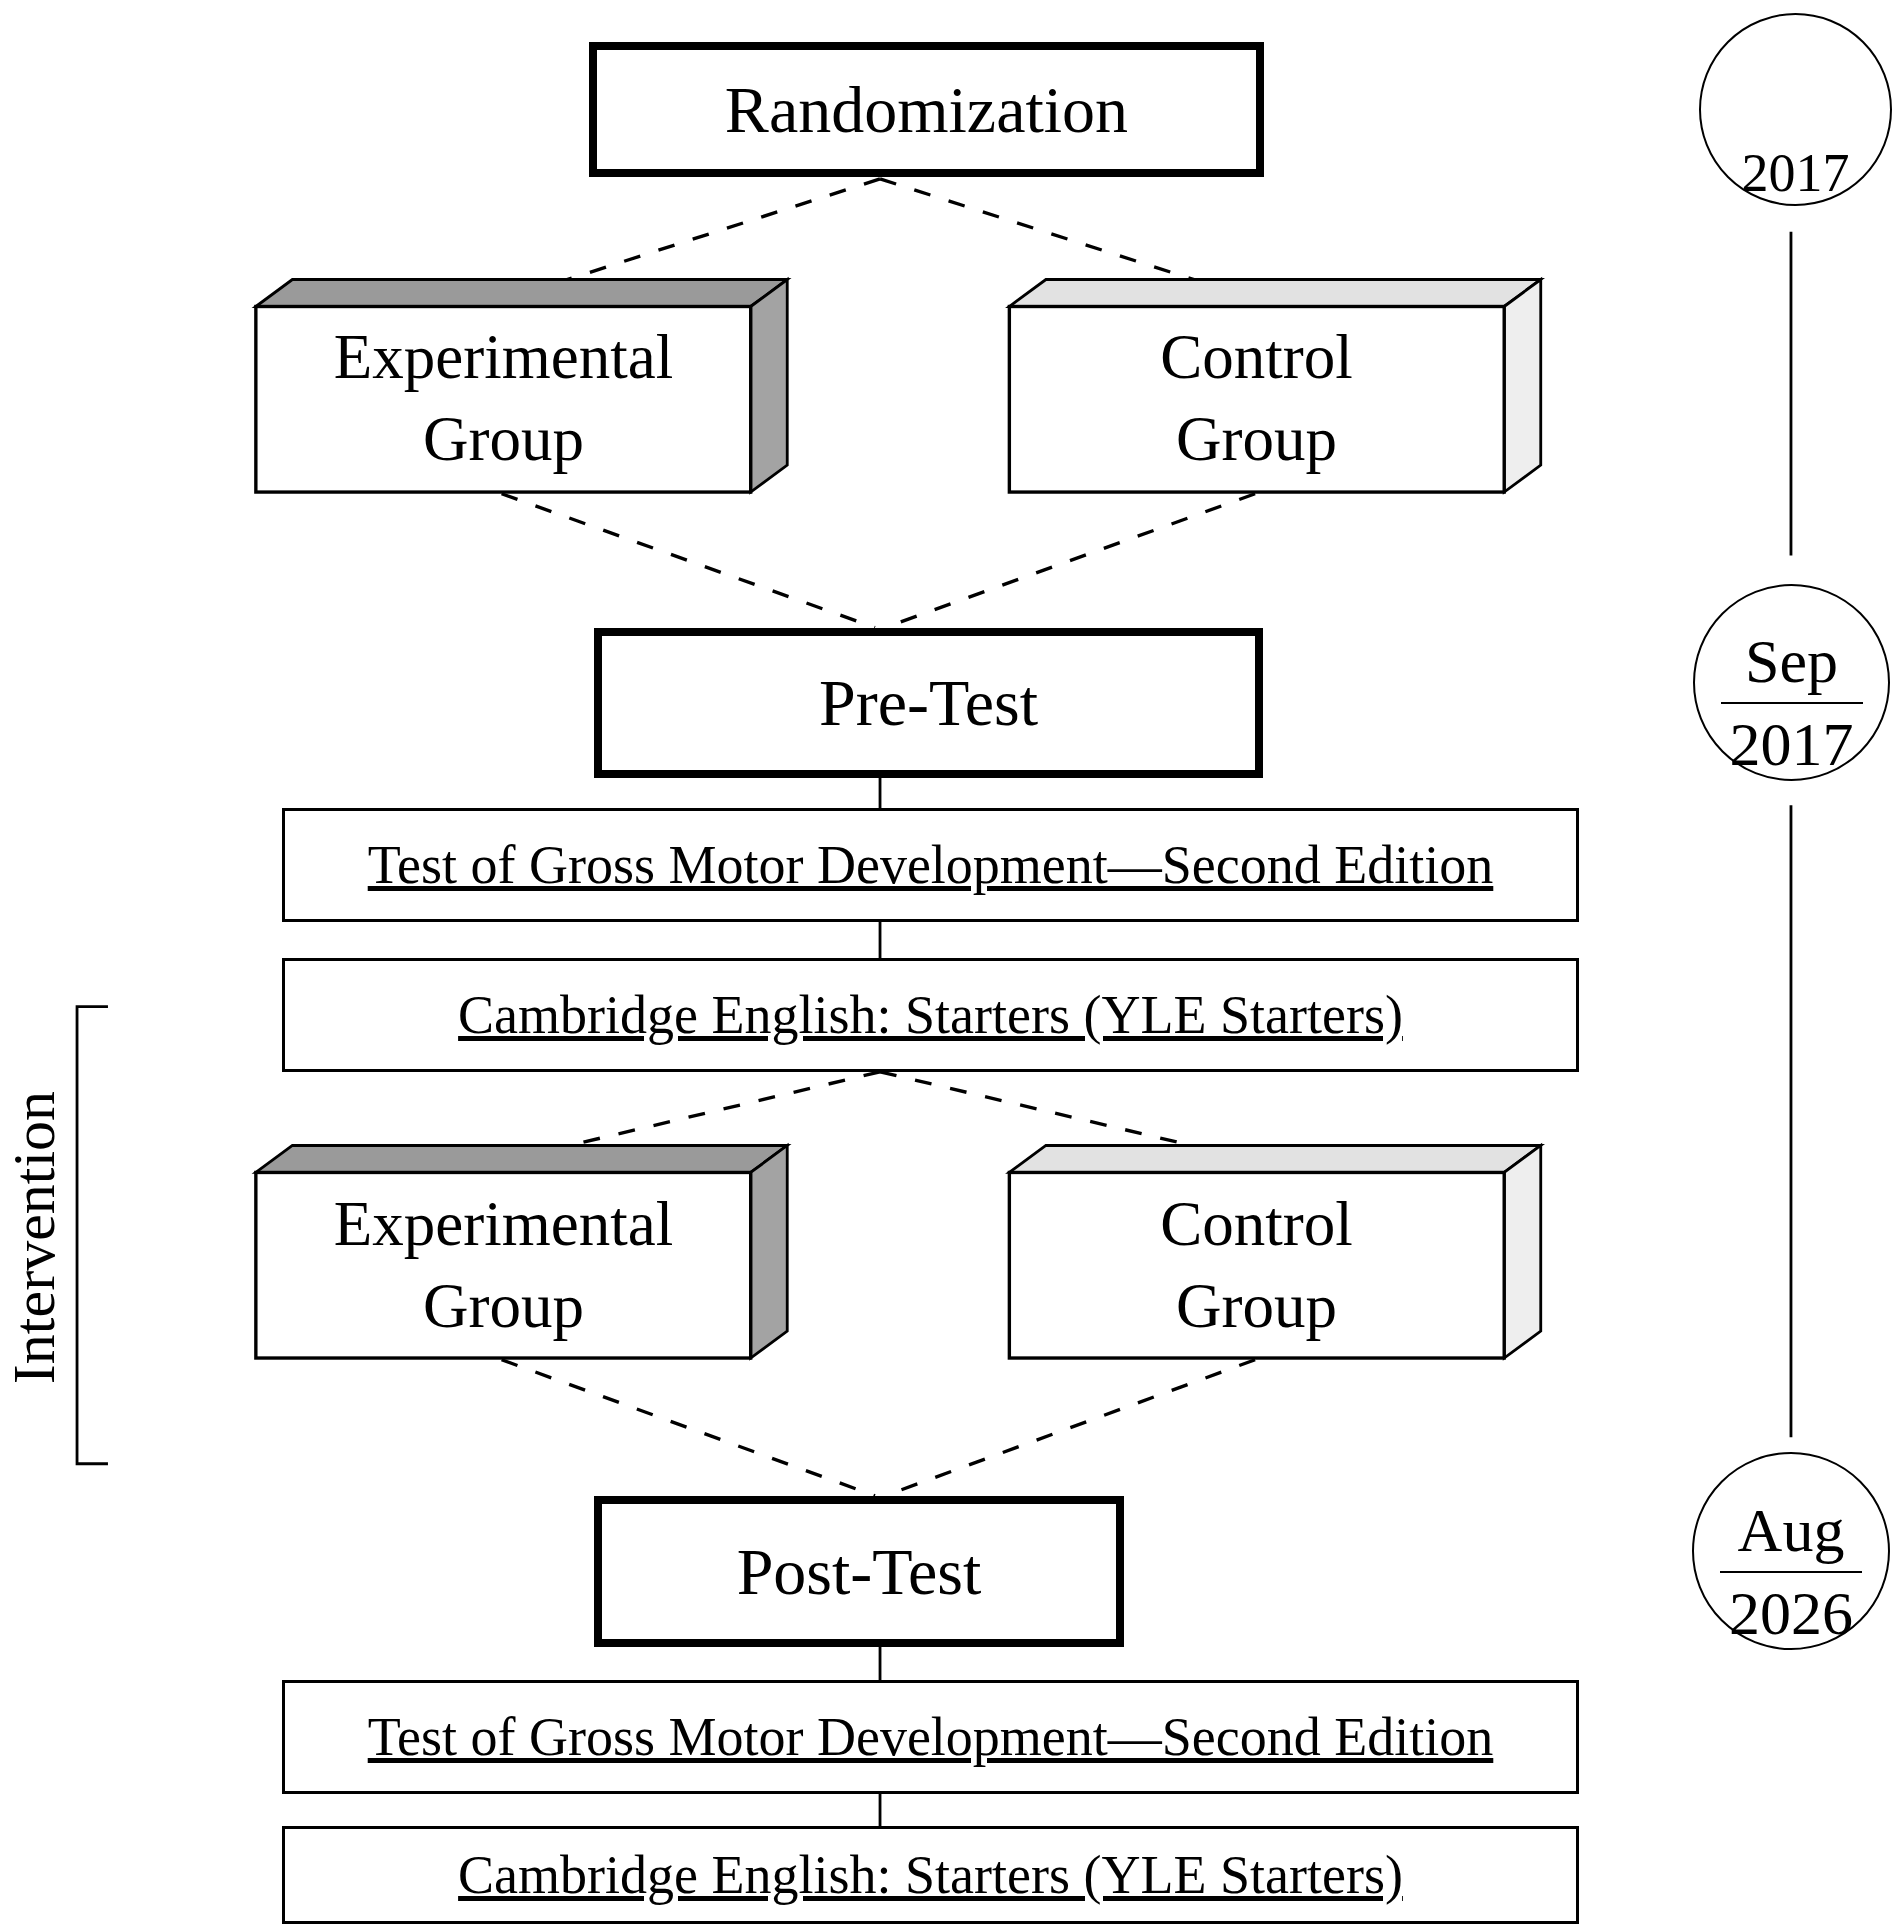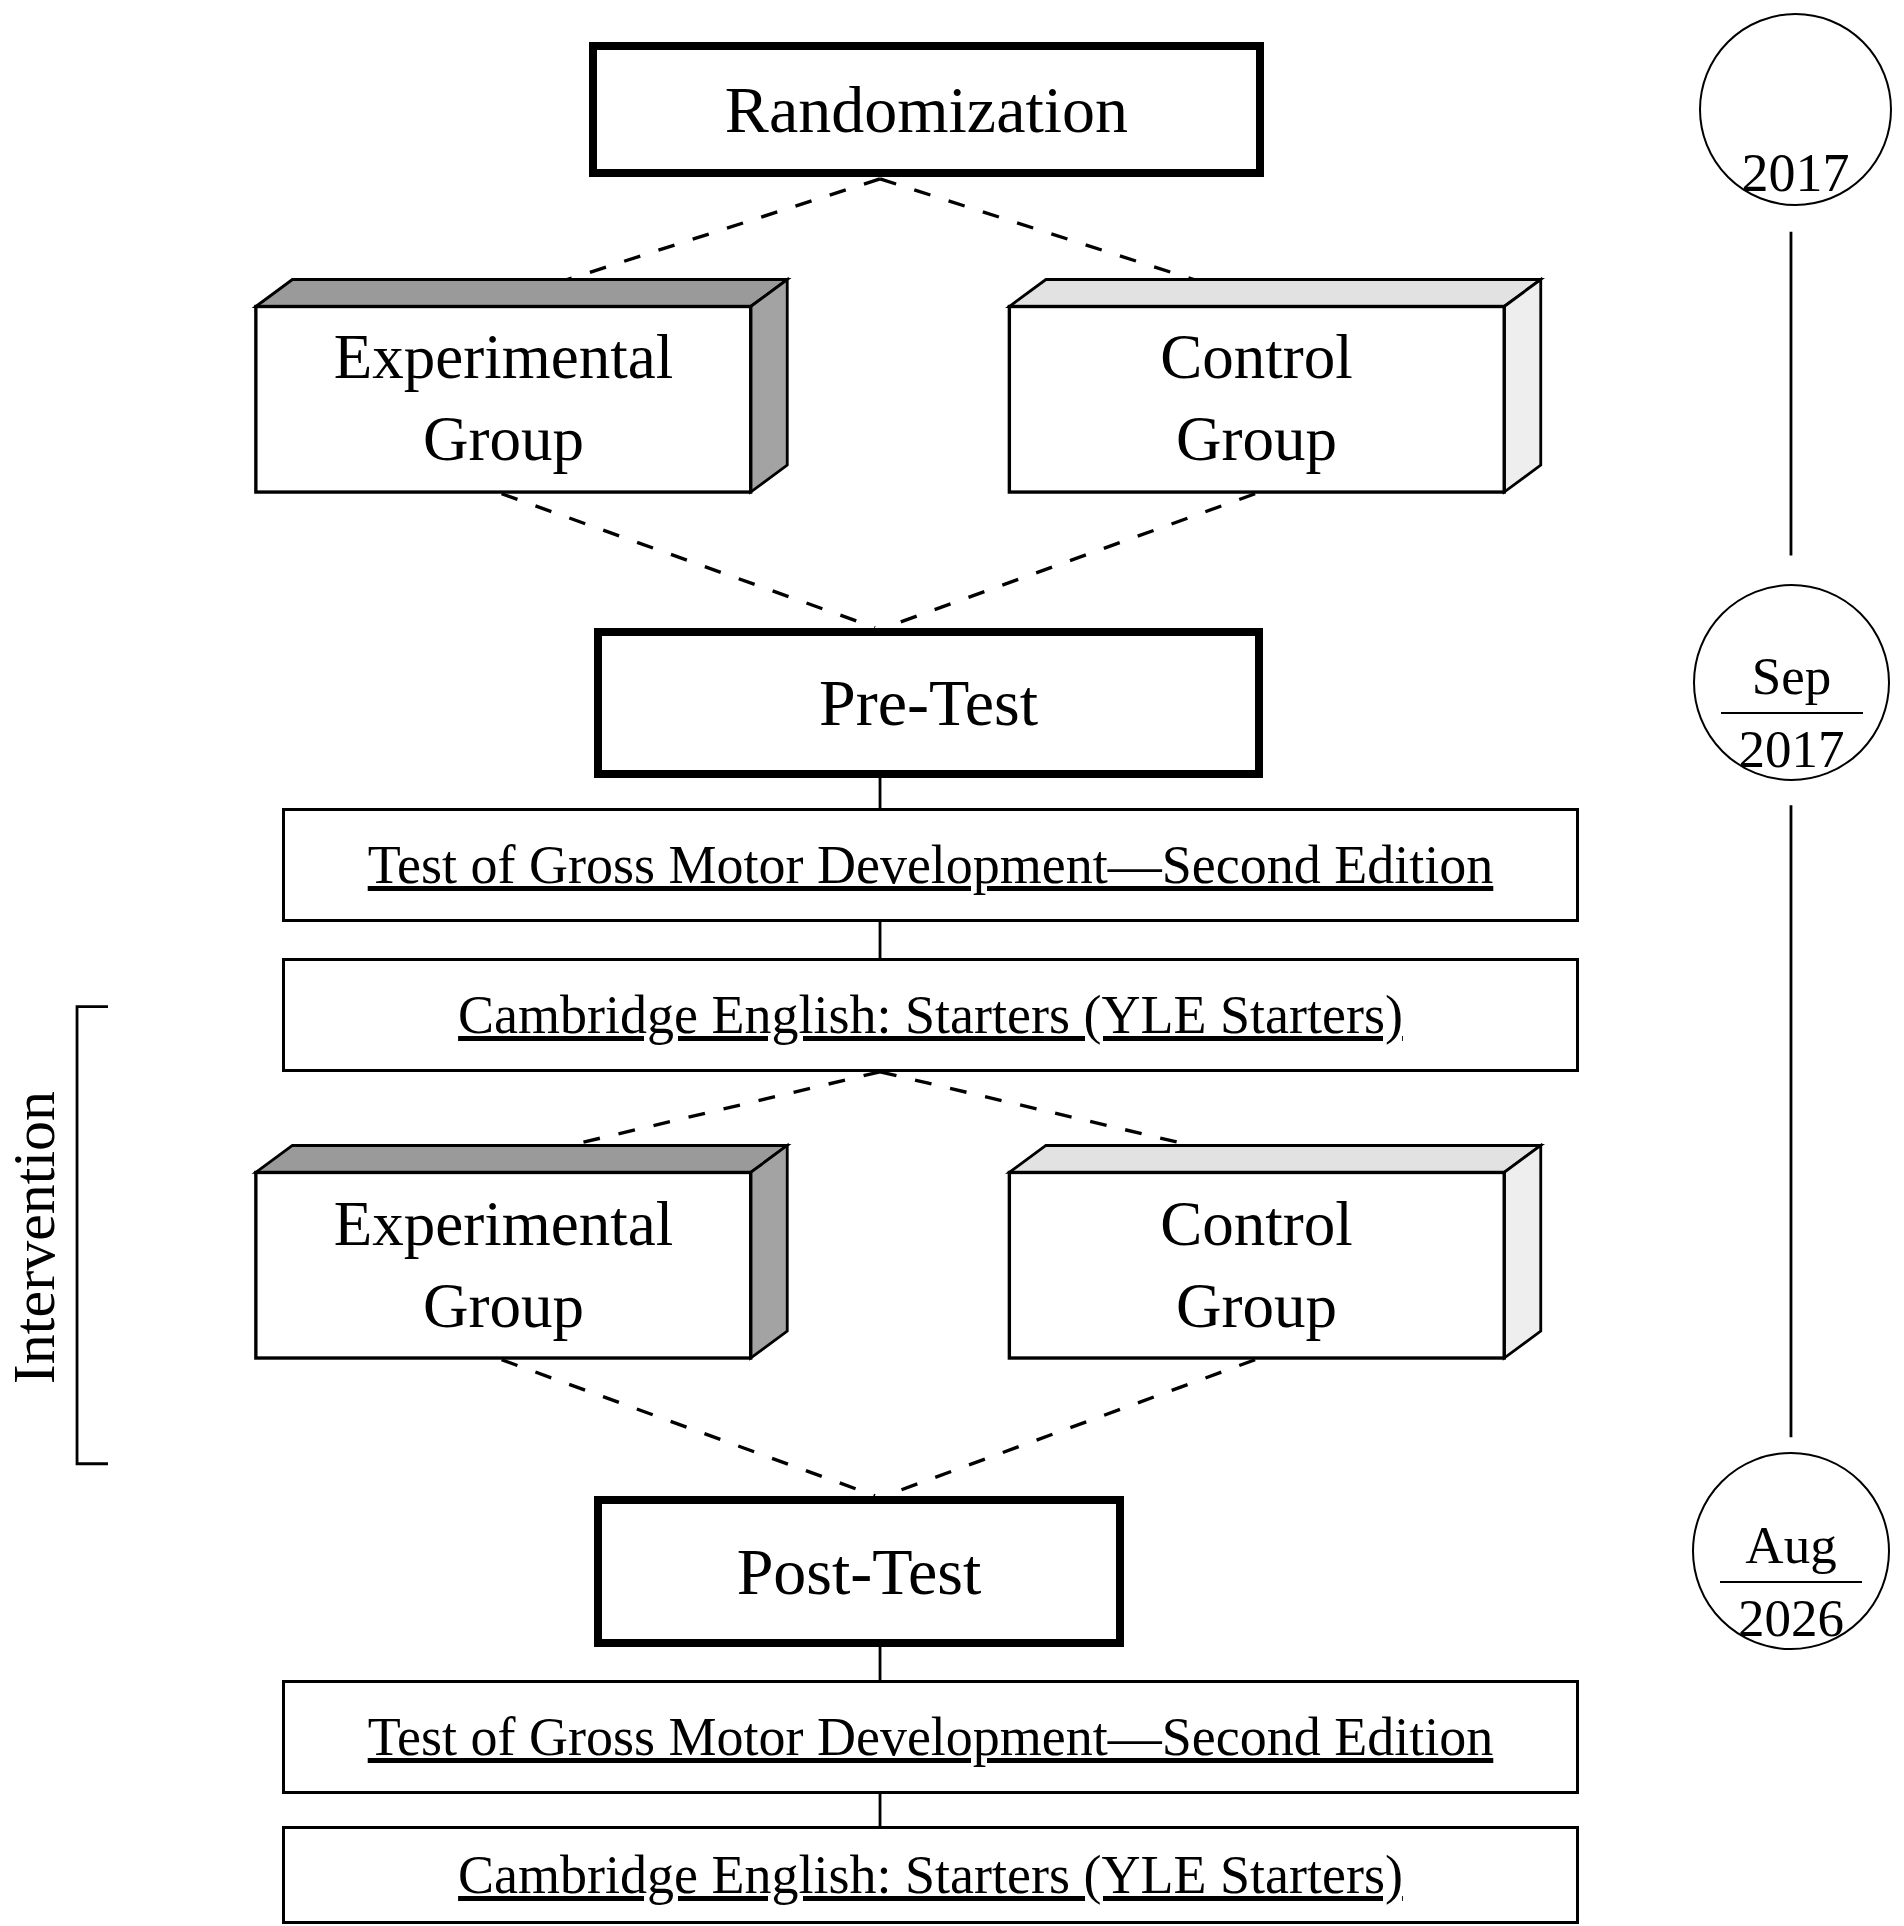--- a/index.html
+++ b/index.html
@@ -50,21 +50,21 @@
     box-sizing: border-box;
     border: 2.8px solid var(--ink, #000);
     border-radius: 50%;
     background: var(--paper, #fff);
     display: flex;
     align-items: flex-end;
     justify-content: center;
     text-align: center;
   }
   .circle-single { font-size: 54px; }
-  .frac { font-size: 53px; line-height: 1.12; }
+  .frac { font-size: 62px; line-height: 1.12; }
   .frac-rule {
     width: 142px;
     height: 0;
     border-top: 2.8px solid var(--ink, #000);
     margin: 5.6px auto;
   }
   .rotated-label {
     position: absolute;
     left: -163px;
     top: 1205px;

